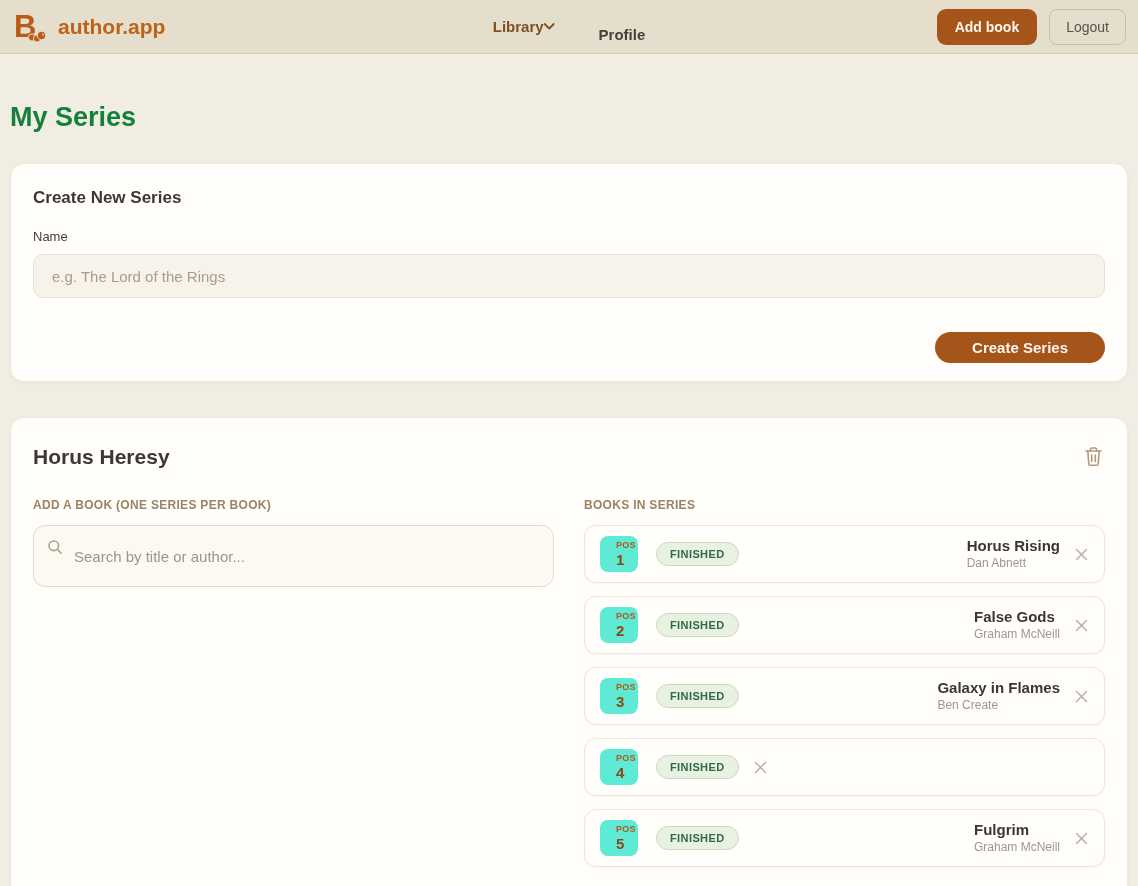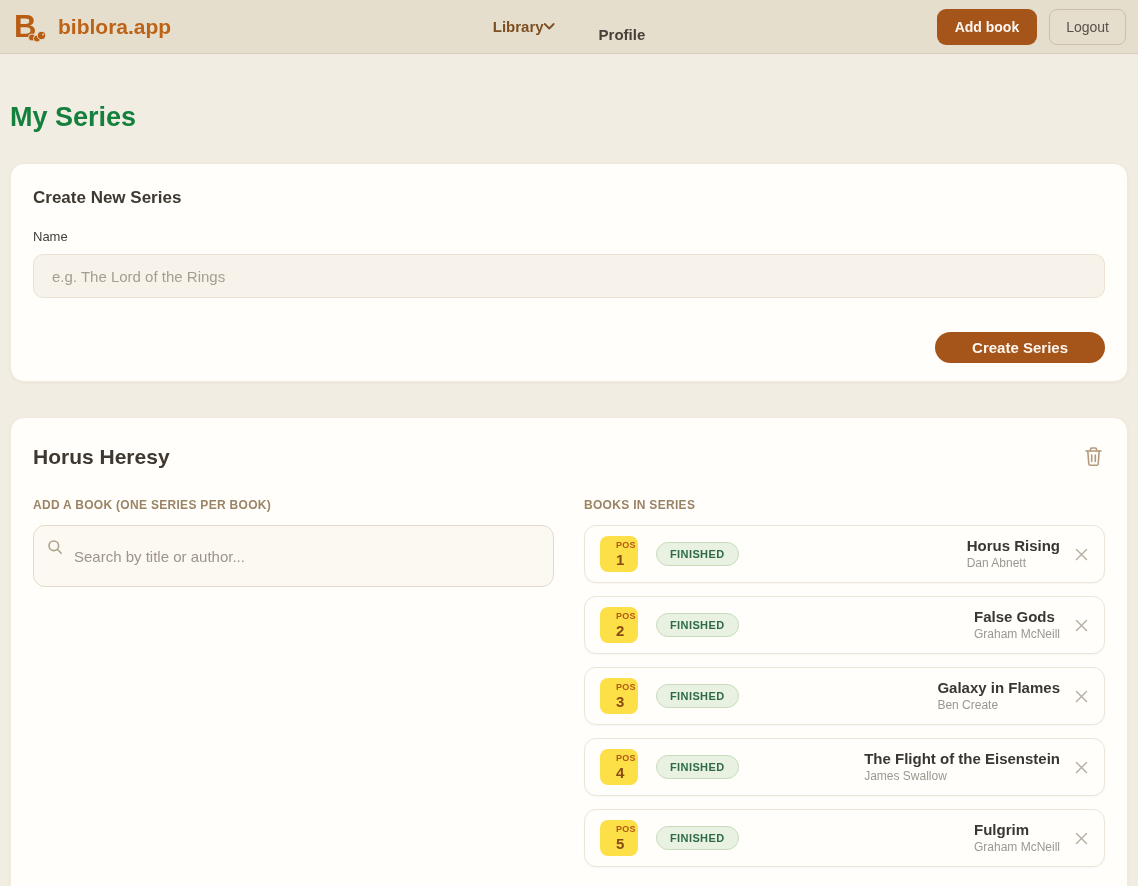--- a/index.html
+++ b/index.html
@@ -94,21 +94,21 @@
   .book-row {
     background: #fffefb;
     border: 1px solid #ede5d7;
     border-radius: 12px;
     box-shadow: 0 1px 2px rgba(120,100,70,0.05);
     height: 58px;
     display: flex; align-items: center;
     padding: 0 13px 0 15px;
   }
   .pos-badge {
-    background: #fde047; border-radius: 8px;
+    background: #5eead4; border-radius: 8px;
     width: 38px; padding: 4px 16px; text-align: right; line-height: 1.15;
   }
   .pos-label { display: block; font-size: 9px; font-weight: 700; color: #b05a18; letter-spacing: 0.3px; }
   .pos-num { display: block; font-size: 15px; font-weight: 700; color: #8a4a16; }
   .status-badge {
     margin-left: 18px;
     background: #e9f2e2; border: 1px solid #c8dcbb; border-radius: 999px;
     padding: 5px 13px;
     font-size: 11px; font-weight: 700; letter-spacing: 0.4px; color: #2e6a47;
   }
@@ -124,21 +124,21 @@
   <div class="brand">
     <span style="line-height:0;">
       <svg width="36" height="36" viewBox="0 0 36 36">
         <text x="2" y="28" font-family="Liberation Sans, sans-serif" font-size="31" font-weight="bold" fill="#b95d15">B</text>
         <circle cx="20" cy="28.5" r="3.6" fill="#b95d15" stroke="#e5decd" stroke-width="1"></circle>
         <circle cx="25" cy="29.5" r="3.6" fill="#b95d15" stroke="#e5decd" stroke-width="1"></circle>
         <circle cx="29.5" cy="26.5" r="4.2" fill="#b95d15" stroke="#e5decd" stroke-width="1"></circle>
         <circle cx="31" cy="25.5" r="0.9" fill="#e5decd"></circle>
       </svg>
     </span>
-    <span class="brand-name">biblora.app</span>
+    <span class="brand-name">author.app</span>
   </div>
 
   <nav class="main-nav">
     <span class="nav-link library">
       <span>Library</span>
       <span style="line-height:0;">
         <svg width="11" height="7" viewBox="0 0 11 7">
             <path d="M1 1 L5.5 5.5 L10 1" fill="none" stroke="#7d4f22" stroke-width="1.8" stroke-linecap="round" stroke-linejoin="round"></path>
           </svg>
       </span>
@@ -256,24 +256,20 @@
       </span>
     </button>
   </div>
 
   <div class="book-row">
     <div class="pos-badge">
       <span class="pos-label">POS</span>
       <span class="pos-num">4</span>
     </div>
     <span class="status-badge">FINISHED</span>
-    <div class="book-meta">
-      <div class="book-title">The Flight of the Eisenstein</div>
-      <div class="book-author">James Swallow</div>
-    </div>
     <button class="icon-btn remove-btn">
       <span style="line-height:0;">
         <svg width="15" height="15" viewBox="0 0 15 15" stroke="#b9b0a6" stroke-width="1.5" stroke-linecap="round">
           <path d="M2.5 2.5 L12.5 12.5"></path>
           <path d="M12.5 2.5 L2.5 12.5"></path>
         </svg>
       </span>
     </button>
   </div>
 

